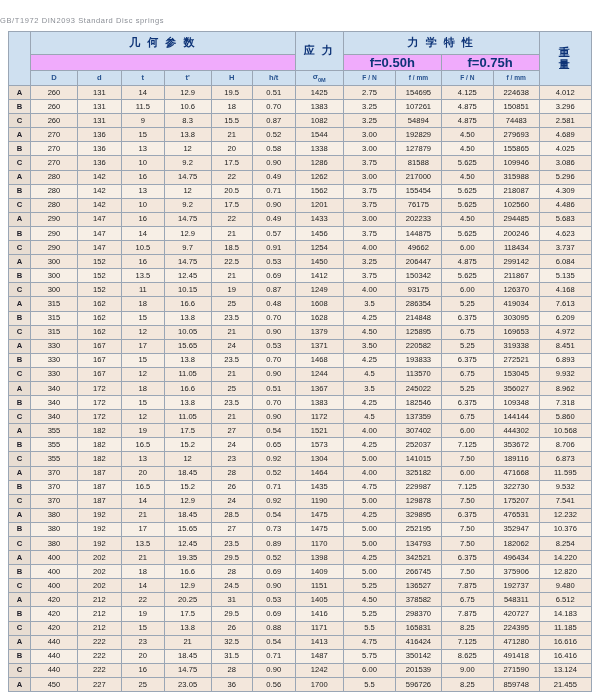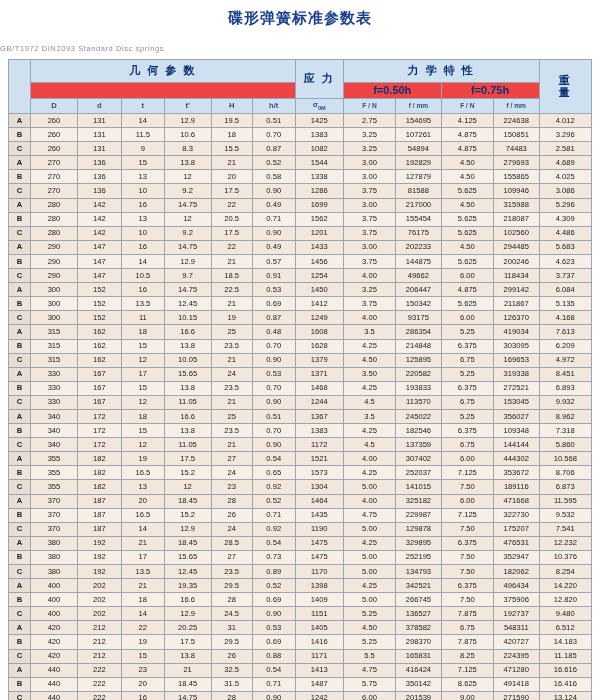--- a/index.html
+++ b/index.html
@@ -47,24 +47,24 @@
   
   .hdr1 td{
     background:#cfe0f0;
     color:#0d3377;
     font-weight:bold;
     font-size:11px;
     height:22px;
     letter-spacing:2px;
   }
   .hdr2 td{
-    background:#ef4444;
+    background:#f0abfc;
     color:#0d3377;
     font-weight:bold;
-    font-size:11px;
+    font-size:13px;
     height:15px;
   }
   .hdr3 td{
     background:#cfe0f0;
     color:#27528f;
     font-weight:bold;
     font-size:7.6px;
     height:14px;
   }
   .hdr3 td.sub{font-size:6.6px;}
@@ -102,21 +102,20 @@
   col.c-fm75{width:33px;}
   col.c-kg{width:38px;}
 
   .sigsub{font-size:5.6px;vertical-align:sub;}
 </style>
 </head>
 <body>
 
 <div class="page">
 
-  <div class="title">碟形弹簧标准参数表</div>
   <div class="subtitle">GB/T1972   DIN2093   Standard   Disc springs</div>
 
   <table class="main">
     <colgroup>
       <col class="c-lbl">
         <col class="c-D">
         <col class="c-d">
         <col class="c-t">
         <col class="c-tp">
       <col class="c-H">
@@ -247,21 +246,21 @@
           <td>3.086</td>
         </tr>
         <tr class="rA">
           <td class="lbl">A</td>
           <td>280</td>
           <td>142</td>
           <td>16</td>
           <td>14.75</td>
           <td>22</td>
           <td>0.49</td>
-          <td>1699</td>
+          <td>1262</td>
           <td>3.00</td>
           <td>217000</td>
           <td>4.50</td>
           <td>315988</td>
           <td>5.296</td>
         </tr>
         <tr class="rB">
           <td class="lbl">B</td>
           <td>280</td>
           <td>142</td>

